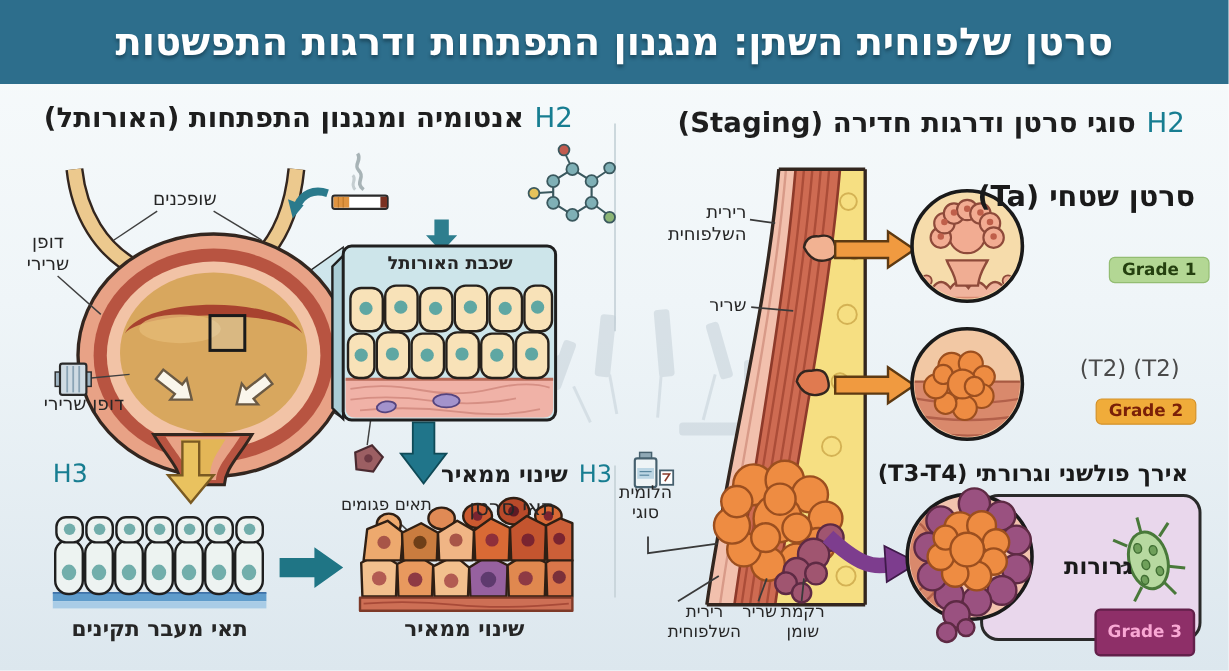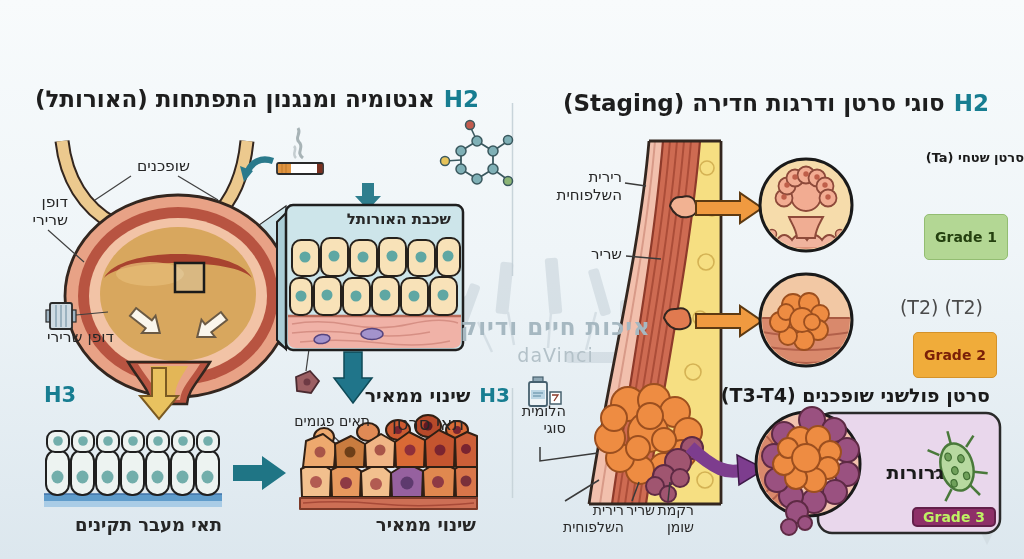--- a/index.html
+++ b/index.html
@@ -5,37 +5,40 @@
   html,body{margin:0;padding:0;background:#fff}
   .stage{position:relative;width:1024px;height:559px;overflow:hidden;
          font-family:"DejaVu Sans",sans-serif;
          background:linear-gradient(180deg,#f8fbfc 0%,#eff5f8 45%,#dce7ee 100%)}
   .titlebar{position:absolute;top:0;left:0;width:1024px;height:70px;background:#2d6e8c;
             display:flex;align-items:center;justify-content:center;z-index:3}
   .titlebar .t{color:#ffffff;font-weight:bold;font-size:32px;direction:rtl;
                text-shadow:0 2px 3px rgba(8,30,42,.45)}
   .art{position:absolute;top:0;left:0;width:1024px;height:559px;z-index:1}
   .lbl{position:absolute;direction:rtl;color:#262626;white-space:pre-line;line-height:1.18;z-index:2}
-  .c{}
+  .c{text-align:center}
   .r{text-align:right}
   .b{font-weight:bold}
   .hrow{position:absolute;display:flex;gap:9px;direction:rtl;align-items:baseline;
         justify-content:center;font-weight:bold;color:#1e1e1e;z-index:2}
-  .hmark{color:#177d91;font-weight:bold}
-  .badge{position:absolute;font-weight:bold;font-size:14px;padding:14px 10px;border-radius:5px;z-index:2}
+  .hmark{color:#177d91;font-weight:normal}
+  .badge{position:absolute;font-weight:bold;font-size:14px;padding:2px 10px;border-radius:5px;z-index:2}
   .bg1{background:#b3d794;color:#24400f;border:1px solid #93bd72}
   .bg2{background:#f0ac3a;color:#7a2008;border:1px solid #d4922a}
-  .bg3{background:#8e2f68;color:#bef264;border:2px solid #63204a;padding:0 9px}
+  .bg3{background:#8e2f68;color:#f9a8d4;border:2px solid #63204a;padding:10px 9px}
   .wm{position:absolute;z-index:2;text-align:center;direction:rtl;letter-spacing:1px}
 </style>
 </head>
 <body>
 
 <div class="stage">
 
+  <div class="titlebar">
+    <div class="t">סרטן שלפוחית השתן: מנגנון התפתחות ודרגות התפשטות</div>
+  </div>
 
   <svg class="art" viewBox="0 0 1024 559">
     <defs>
       <clipPath id="clipC1">
           <circle cx="806" cy="205" r="44"></circle>
         </clipPath>
       <clipPath id="clipC2">
           <circle cx="806" cy="320" r="44"></circle>
         </clipPath>
       <clipPath id="clipC3">
@@ -520,26 +523,24 @@
 השלפוחית</div>
   <div class="lbl r" style="right:402px;top:246px;font-size:15px">שריר</div>
   <div class="lbl c" style="left:510px;top:403px;width:56px;font-size:14.5px">הלומית
 סוגי</div>
   <div class="lbl c" style="left:550px;top:502px;width:74px;font-size:14px">רירית
 השלפוחית</div>
   <div class="lbl c" style="left:611px;top:502px;width:44px;font-size:14px">שריר</div>
   <div class="lbl c" style="left:644px;top:502px;width:50px;font-size:14px">רקמת
 שומן</div>
 
-  <div class="lbl r b" style="right:0;top:150px;font-size:13px;color:#1a1a1a">סרטן שטחי (Ta)</div>
+  <div class="lbl r b" style="right:28px;top:150px;font-size:24px;color:#1a1a1a">סרטן שטחי (Ta)</div>
   <div class="badge bg1" style="right:16px;top:214px">Grade 1</div>
 
   <div class="lbl r" style="right:41px;top:296px;font-size:19px;color:#4a4a4a">(T2) (T2)</div>
   <div class="badge bg2" style="right:27px;top:332px">Grade 2</div>
 
-  <div class="lbl r b" style="right:34px;top:384px;font-size:19px;color:#1a1a1a">סרטן פולשני שופכנים (T3-T4)</div>
+  <div class="lbl r b" style="right:34px;top:384px;font-size:19px;color:#1a1a1a">אירך פולשני וגרורתי (T3-T4)</div>
   <div class="lbl r b" style="right:80px;top:461px;font-size:19px;color:#1a1a1a">גרורות</div>
   <div class="badge bg3" style="right:28px;top:507px">Grade 3</div>
 
-  <div class="wm b" style="left:443px;top:314px;width:225px;font-size:23px;color:#a6b8c1">איכות חיים ודיוק</div>
-  <div class="wm" style="left:443px;top:344px;width:225px;font-size:19px;color:#b3c1c8;direction:ltr">daVinci</div>
 
 </div>
 
 </body></html>

